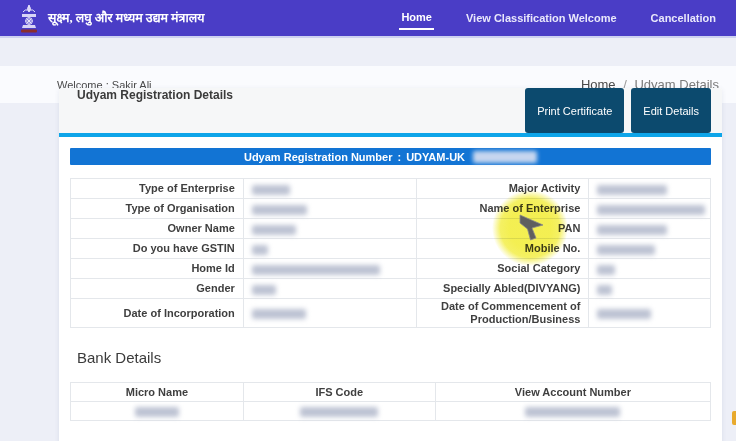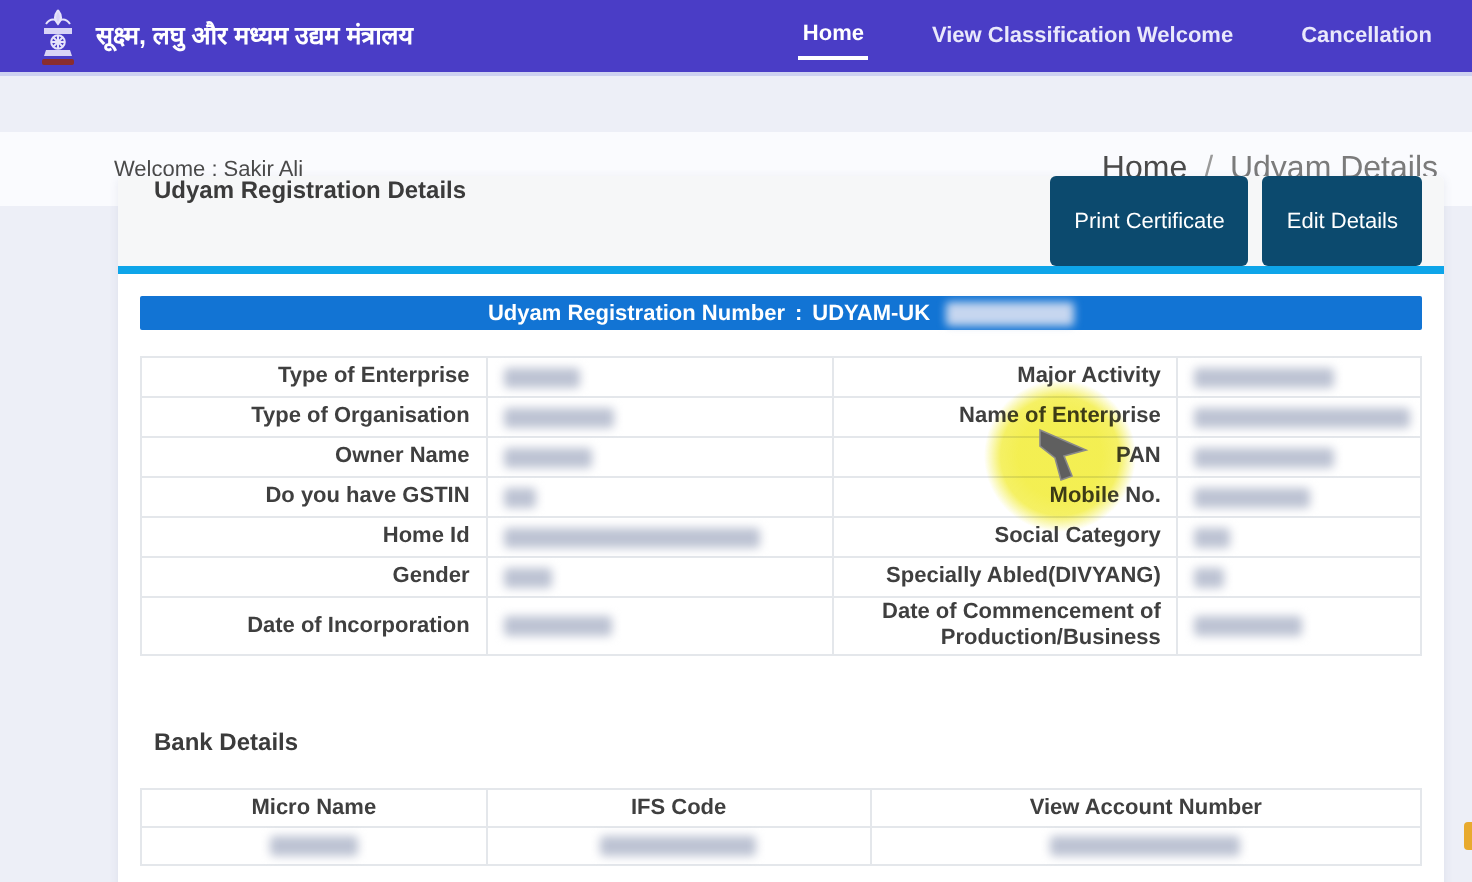--- a/index.html
+++ b/index.html
@@ -9,39 +9,39 @@
     background:#edeff7;
     position:relative;
   }
   
   .topbar {
     height:38px; background:#4a3dc6;
     display:flex; align-items:center; justify-content:space-between;
     padding:0 16px 0 18px;
     border-bottom:2px solid #cdd1f0;
   }
-  .brand { display:flex; align-items:center; gap:8px; }
+  .brand { display:flex; align-items:center; gap:8px;font-family:Liberation Serif, serif; }
   .brand-emblem { width:22px; height:30px; flex:0 0 auto; }
   .brand-text .hi { color:#fff; font-size:12.5px; font-weight:bold; line-height:14px; }
   .brand-text .en { color:#f0efff; font-size:9.5px; font-weight:bold; line-height:12px; }
   .nav { display:flex; align-items:center; gap:30px; margin-right:2px; }
   .nav a {
     color:#e9e8fb; font-size:11px; font-weight:bold; text-decoration:none;
     padding:4px 2px 5px 2px; cursor:pointer;
   }
   .nav a.active { color:#fff; border-bottom:2px solid #fff; }
   
   .welcome-bar {
     height:37px; background:#fafbfe;
     display:flex; align-items:center; justify-content:space-between;
     padding:0 17px 0 57px;
     margin-top:28px;
   }
   .welcome-text { font-size:11px; color:#4a4a4a; }
-  .breadcrumb { font-size:16px; color:#999; }
+  .breadcrumb { font-size:13px; color:#999; }
   .breadcrumb .bc-home { color:#4a4a4a; text-decoration:none; cursor:pointer; }
   .breadcrumb .bc-sep { margin:0 4px; color:#9a9a9a; }
   .breadcrumb .bc-current { color:#7b7b7b; }
   
   .card {
     position:absolute; left:59px; top:88px; width:663px; height:372px;
     background:#fff; border-radius:3px;
     box-shadow:0 1px 5px rgba(70,80,130,0.10);
   }
   .card-header {
@@ -74,21 +74,21 @@
   }
   table.details td { border:1px solid #e4e7eb; height:20px; padding:1px 8px; }
   td.lbl { text-align:right; font-weight:bold; color:#3f3f3f; line-height:13px; }
   td.val { text-align:left; }
   .c1 { width:27%; } .c2 { width:27%; } .c3 { width:27%; } .c4 { width:19%; }
   .blurval {
     display:inline-block; height:10px; border-radius:2px;
     background:#bdc3d3; filter:blur(2.5px); vertical-align:middle;
   }
   
-  .bank-title { margin:36px 0 0 7px; font-size:12px; font-weight:bold; color:#3b3b3b; }
+  .bank-title { margin:21px 0 0 7px; font-size:15px; font-weight:normal; color:#3b3b3b; }
   table.bank {
     width:100%; border-collapse:collapse; margin-top:16px;
     font-size:11px; table-layout:fixed;
   }
   table.bank th, table.bank td { border:1px solid #e4e7eb; height:19px; padding:1px 8px; }
   table.bank th { font-weight:bold; color:#3f3f3f; text-align:center; }
   table.bank td { text-align:center; }
   .b1 { width:27%; } .b2 { width:30%; } .b3 { width:43%; }
   
   .spotlight {

